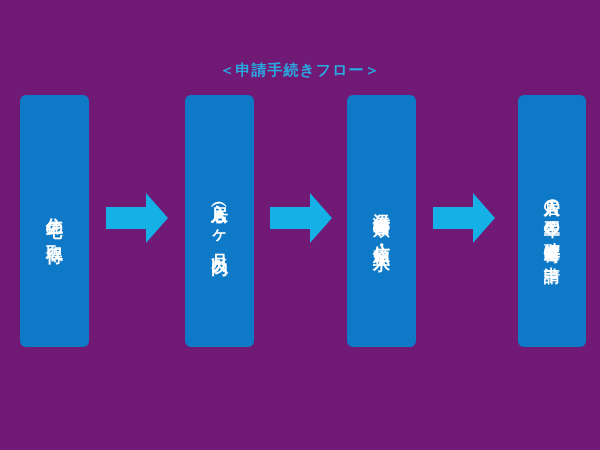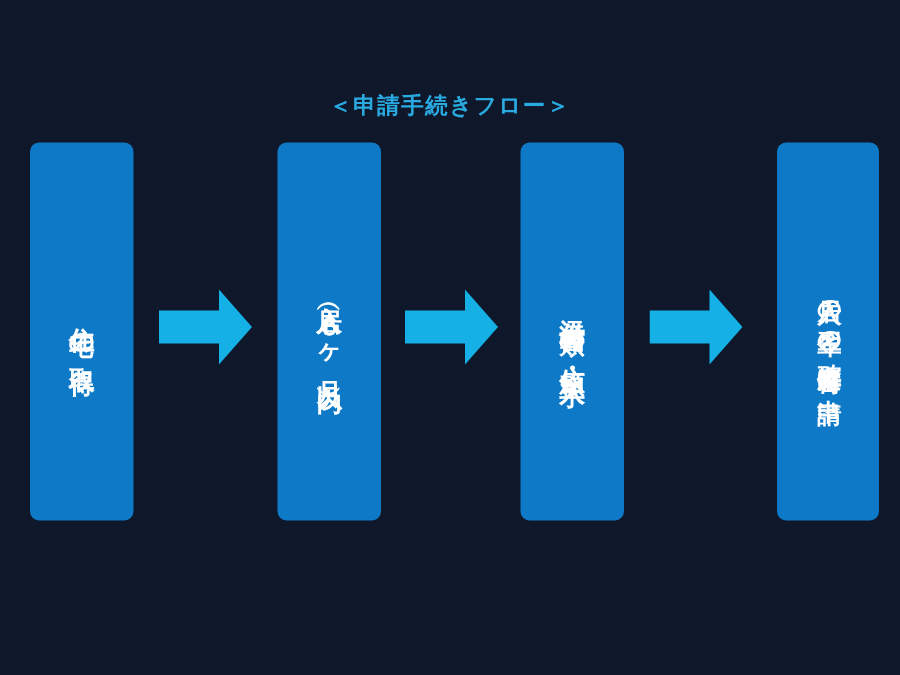--- a/index.html
+++ b/index.html
@@ -5,21 +5,21 @@
   html, body {
     margin: 0;
     padding: 0;
     background: #ffffff;
     font-family: "Liberation Sans", sans-serif;
   }
   .canvas {
     position: relative;
     width: 600px;
     height: 450px;
-    background: #0f172a;
+    background: #701a75;
     overflow: hidden;
   }
   .diagram-title {
     position: absolute;
     top: 61px;
     left: 0;
     width: 100%;
     text-align: center;
     font-size: 15px;
     font-weight: bold;

